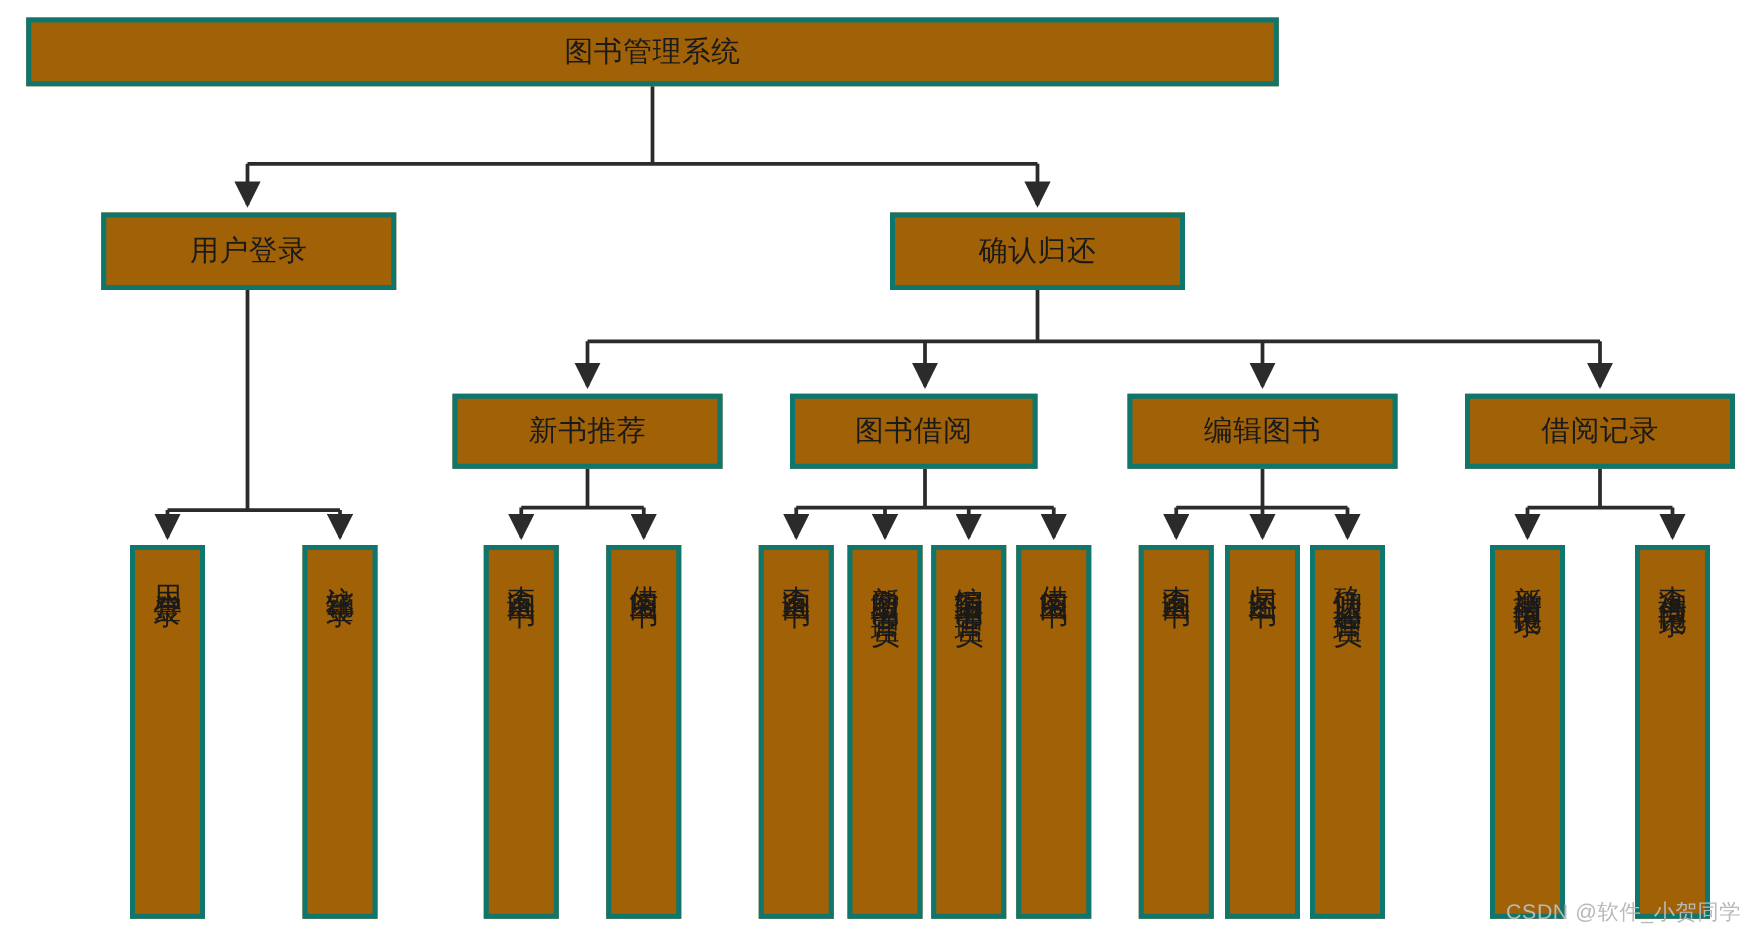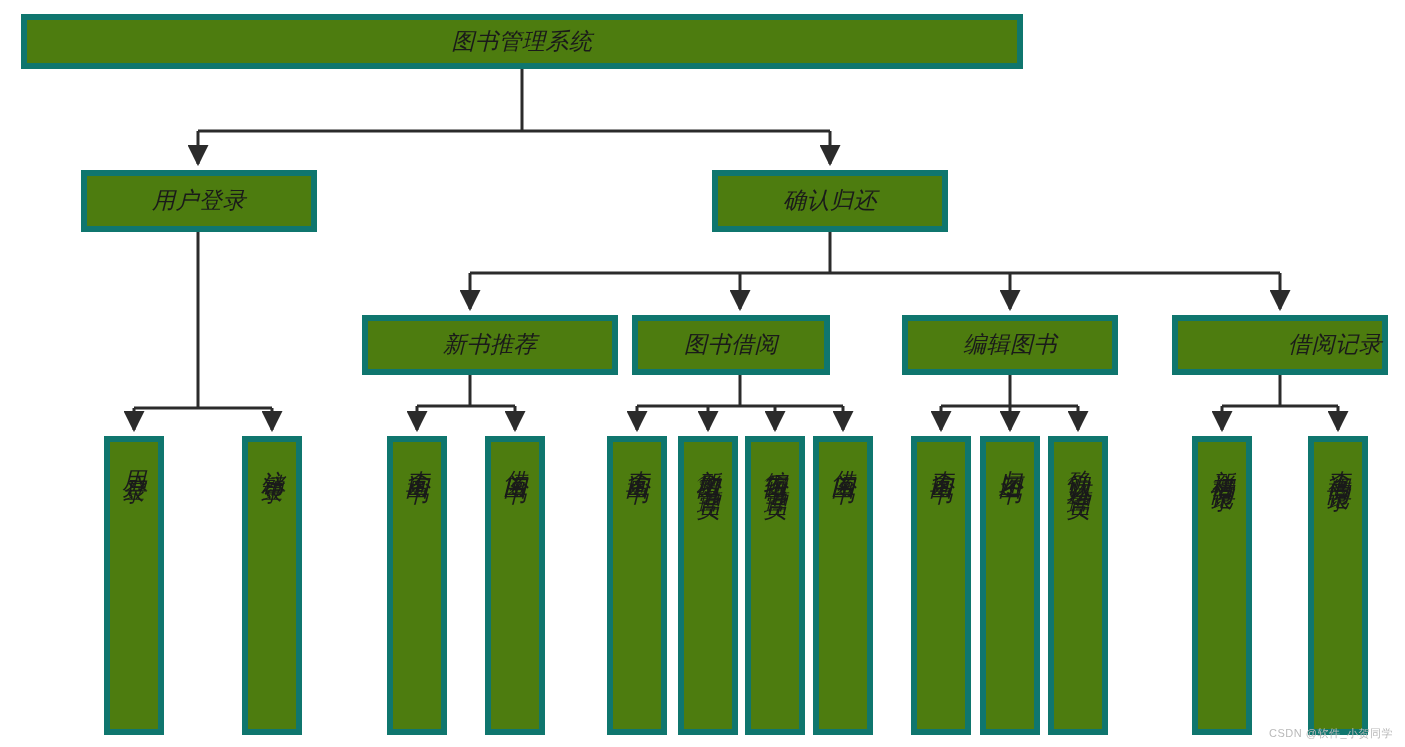--- a/index.html
+++ b/index.html
@@ -18,28 +18,27 @@
   #edges {
     position: absolute;
     left: 0;
     top: 0;
     width: 1405px;
     height: 747px;
   }
   .node {
     position: absolute;
     box-sizing: border-box;
-    border: 6px solid #0f766e;
-    background: #4d7c0f;
+    border: 4px solid #0f766e;
+    background: #a16207;
     display: flex;
     align-items: center;
     justify-content: center;
     text-align: center;
     color: #1a1a1a;
-    font-style: italic;
   }
   .node .label {
     display: block;
     line-height: 1.18;
     letter-spacing: 0.5px;
   }
   .node.horiz .label {
     font-size: 23px;
     white-space: nowrap;
   }
@@ -51,21 +50,21 @@
     writing-mode: vertical-rl;
     text-orientation: upright;
     font-size: 23px;
     letter-spacing: 4px;
     line-height: 1;
   }
   .watermark {
     position: absolute;
     right: 12px;
     bottom: 6px;
-    font-size: 11px;
+    font-size: 17px;
     color: #b9b9b9;
     letter-spacing: 0.5px;
     white-space: nowrap;
     font-family: "Liberation Sans", "DejaVu Sans", sans-serif;
   }
 </style>
 </head>
 <body>
 
 <div id="canvas">
@@ -125,33 +124,33 @@
   </div>
 
   <div class="node horiz" style="left:81px; top:170px; width:236px; height:62px;">
     <span class="label">用户登录</span>
   </div>
 
   <div class="node horiz" style="left:712px; top:170px; width:236px; height:62px;">
     <span class="label">确认归还</span>
   </div>
 
-  <div class="node horiz" style="left:362px; top:315px; width:256px; height:60px;align-items:center;">
+  <div class="node horiz" style="left:362px; top:315px; width:216px; height:60px;align-items:center;">
     <span class="label">新书推荐</span>
   </div>
 
   <div class="node horiz" style="left:632px; top:315px; width:198px; height:60px;">
     <span class="label">图书借阅</span>
   </div>
 
   <div class="node horiz" style="left:902px; top:315px; width:216px; height:60px;">
     <span class="label">编辑图书</span>
   </div>
 
-  <div class="node horiz" style="left:1172px; top:315px; width:216px; height:60px;justify-content:flex-end;">
+  <div class="node horiz" style="left:1172px; top:315px; width:216px; height:60px;">
     <span class="label">借阅记录</span>
   </div>
 
   <div class="node vert" style="left:104px; top:436px; width:60px; height:299px;">
     <span class="label">用户登录</span>
   </div>
 
   <div class="node vert" style="left:242px; top:436px; width:60px; height:299px;">
     <span class="label">注销登录</span>
   </div>

